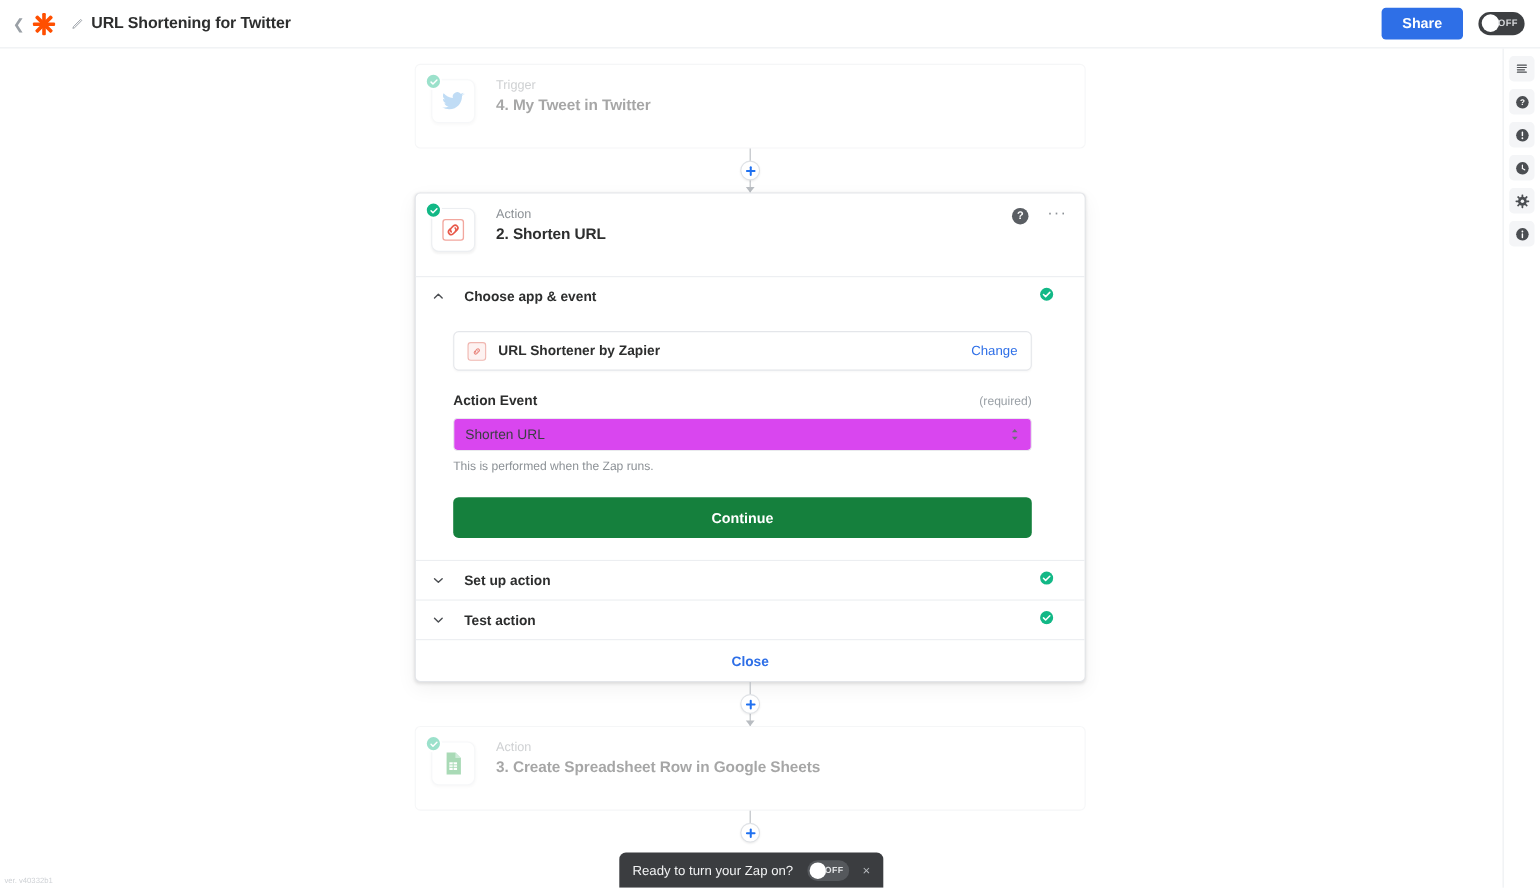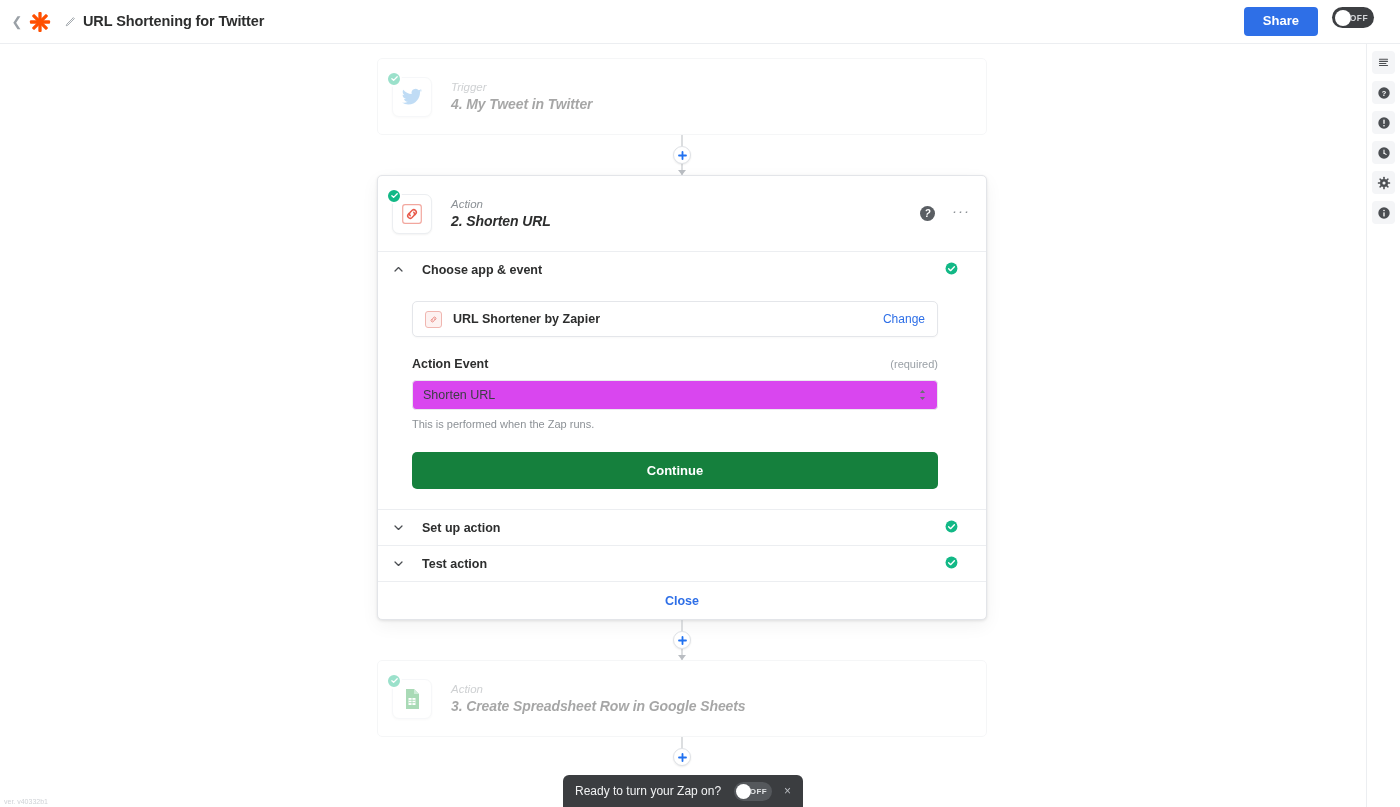--- a/index.html
+++ b/index.html
@@ -33,22 +33,22 @@
   }
   .zap-title {
     margin-left: 7px;
     font-size: 14.5px; font-weight: bold; color: #2d2e2e;
     letter-spacing: -0.1px;
     border-bottom: 1px solid transparent;
     padding-bottom: 1px;
     cursor: text;
   }
   .topbar-right {
-    margin-left: auto; display: flex; gap: 14px;
-    margin-right: 26px;
+    margin-left: auto; display: flex; align-items: center; gap: 14px;
+    margin-right: 14px;
   }
   .share-btn {
     background: #2e6fe7; color: #fff;
     font-size: 13px; font-weight: bold;
     border: none; border-radius: 4px;
     padding: 7px 19px; cursor: pointer;
     line-height: 1.1;
   }
   .toggle-dark {
     width: 42px; height: 21px; border-radius: 11px;
@@ -99,24 +99,23 @@
     border: 1px solid #e9ebee;
     border-radius: 5px;
     position: relative;
   }
   .step-card.dim { opacity: 0.42; }
   .step-card.expanded {
     box-shadow: 0 1px 3px rgba(0,0,0,0.10), 0 6px 18px rgba(0,0,0,0.05);
     border-color: #e3e5e9;
   }
   .step-head {
-    display: flex; align-items: center;
+    display: flex; align-items: flex-start;
     padding: 13px 16px 13px 14px;
     min-height: 75px;
-    font-style: italic;
   }
   .app-icon-wrap {
     position: relative; width: 40px; height: 40px; flex: 0 0 40px;
   }
   .app-icon {
     width: 40px; height: 40px;
     border-radius: 7px; background: #fff;
     border: 1px solid #eceef1;
     display: flex; align-items: center; justify-content: center;
     box-shadow: 0 1px 2px rgba(0,0,0,0.05);

